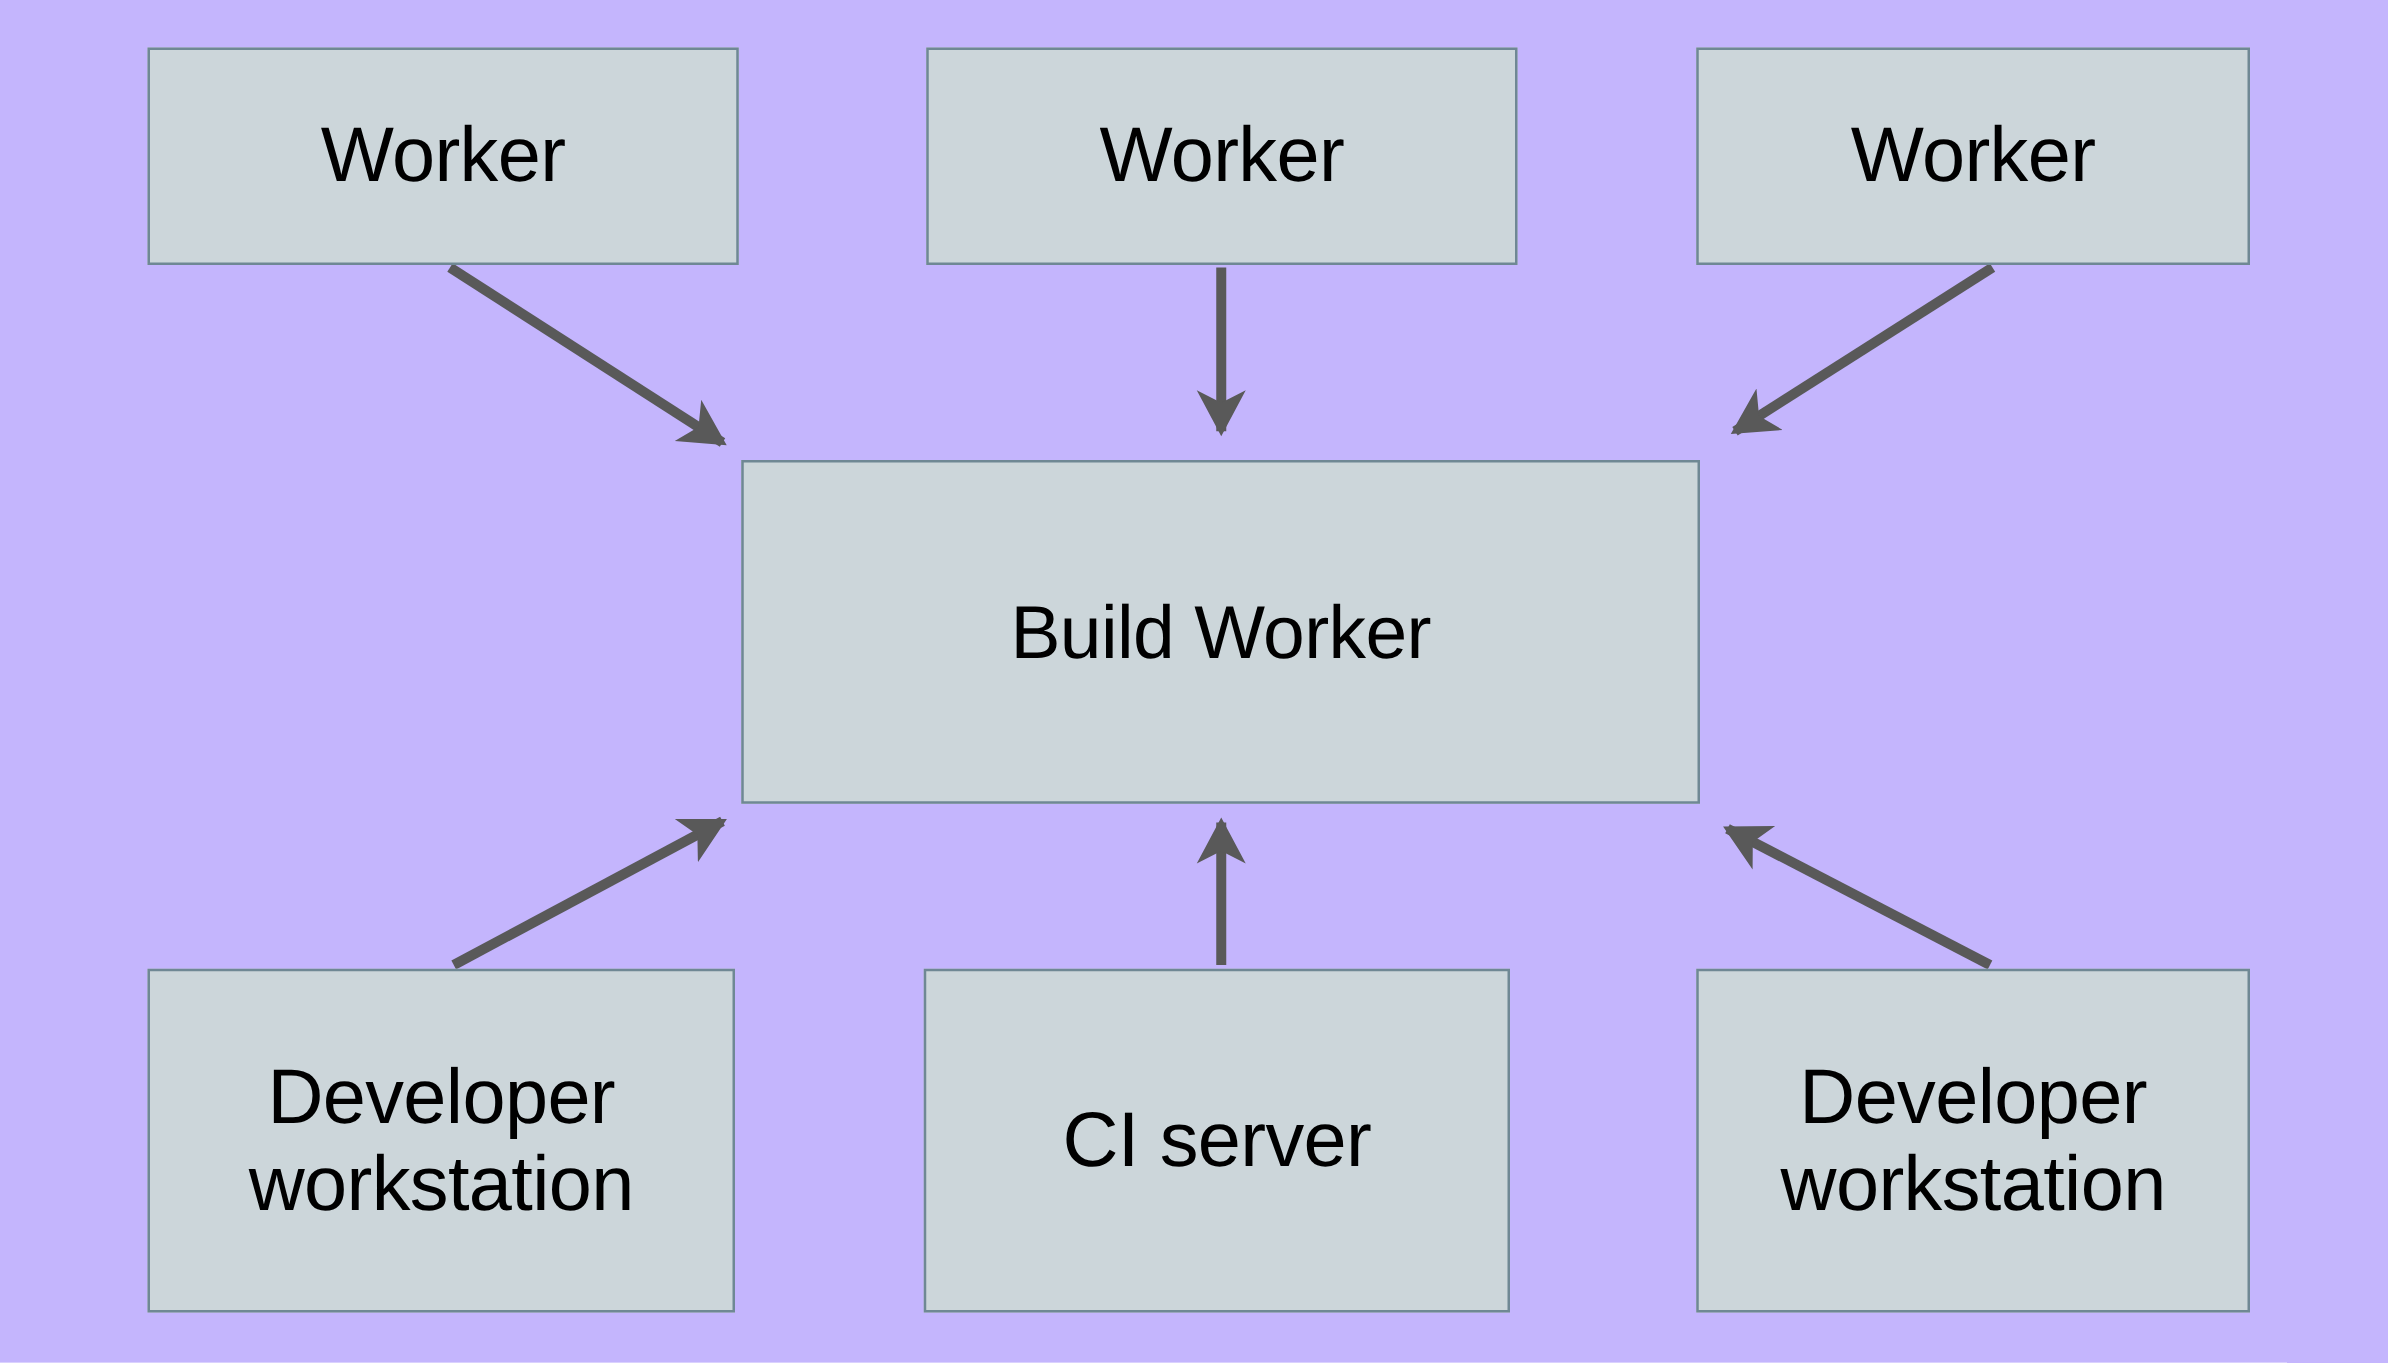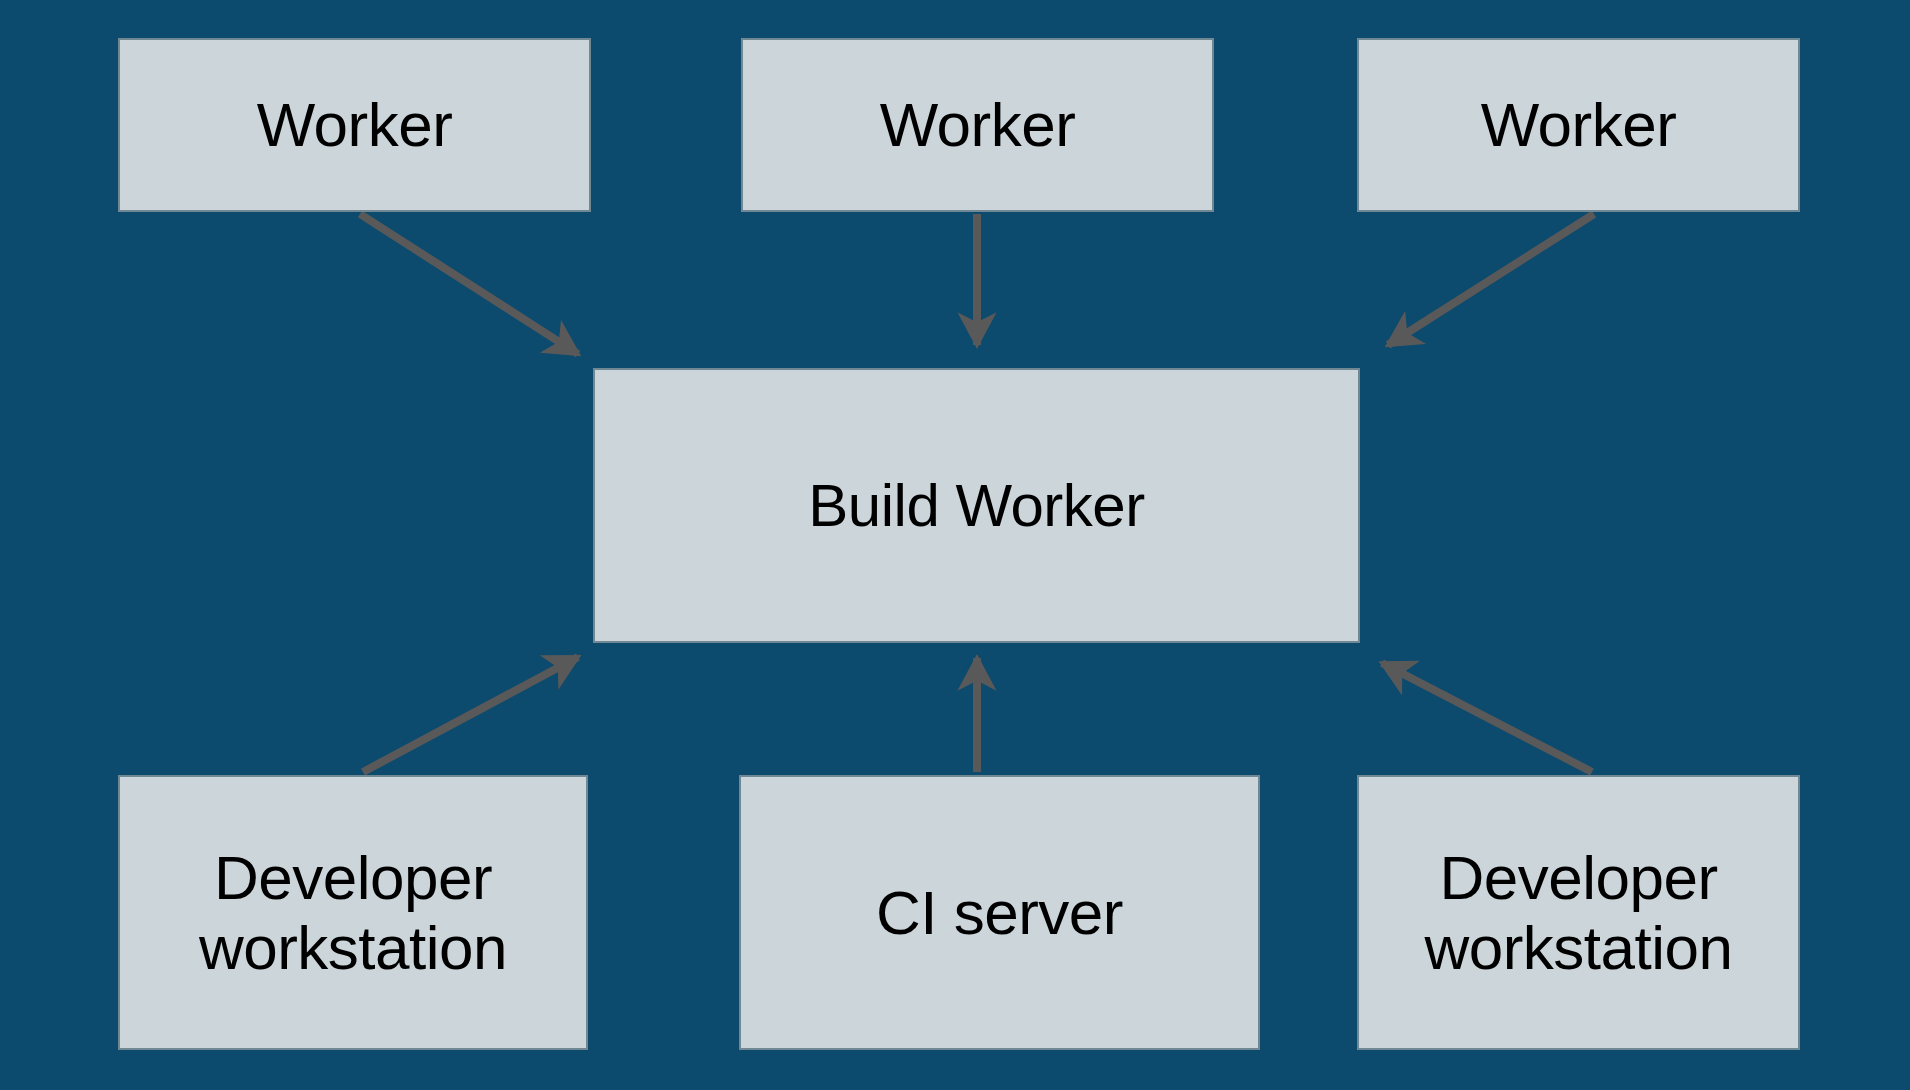--- a/index.html
+++ b/index.html
@@ -11,21 +11,21 @@
     width: 1910px;
     height: 1090px;
     overflow: hidden;
     font-family: "Liberation Sans", sans-serif;
   }
 
   .canvas {
     position: relative;
     width: 1910px;
     height: 1090px;
-    background: #0c4a6e;
+    background: #c4b5fd;
   }
 
   .edges-layer {
     position: absolute;
     left: 0;
     top: 0;
     width: 1910px;
     height: 1090px;
     pointer-events: none;
   }
@@ -53,21 +53,21 @@
   
   .node-worker-1 { left: 118px;  top: 38px;  width: 473px; height: 174px; }
   .node-worker-2 { left: 741px;  top: 38px;  width: 473px; height: 174px; }
   .node-worker-3 { left: 1357px; top: 38px;  width: 443px; height: 174px; }
 
   
   .node-build-master { left: 593px; top: 368px; width: 767px; height: 275px; }
 
   
   .node-dev-left  { left: 118px;  top: 775px; width: 470px; height: 275px; }
-  .node-ci-server { left: 739px;  top: 775px; width: 521px; height: 275px; }
+  .node-ci-server { left: 739px;  top: 775px; width: 469px; height: 275px; }
   .node-dev-right { left: 1357px; top: 775px; width: 443px; height: 275px; }
 
   .label-lg { font-size: 62px; }
   .label-md { font-size: 60px; }
 </style>
 </head>
 <body>
 
 <div class="canvas">
 

